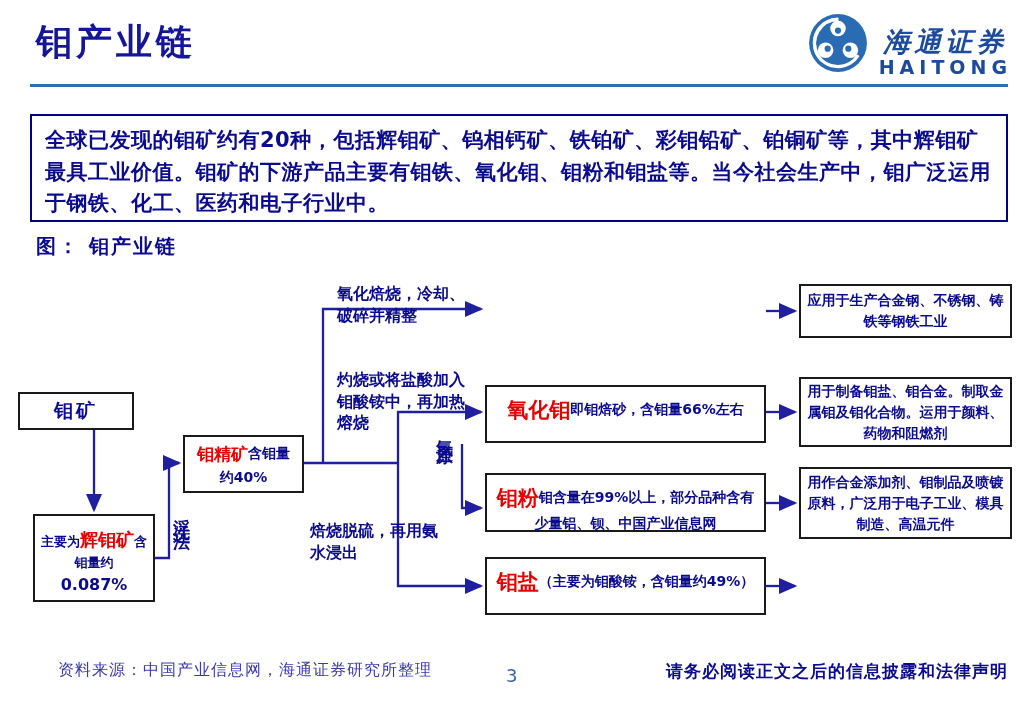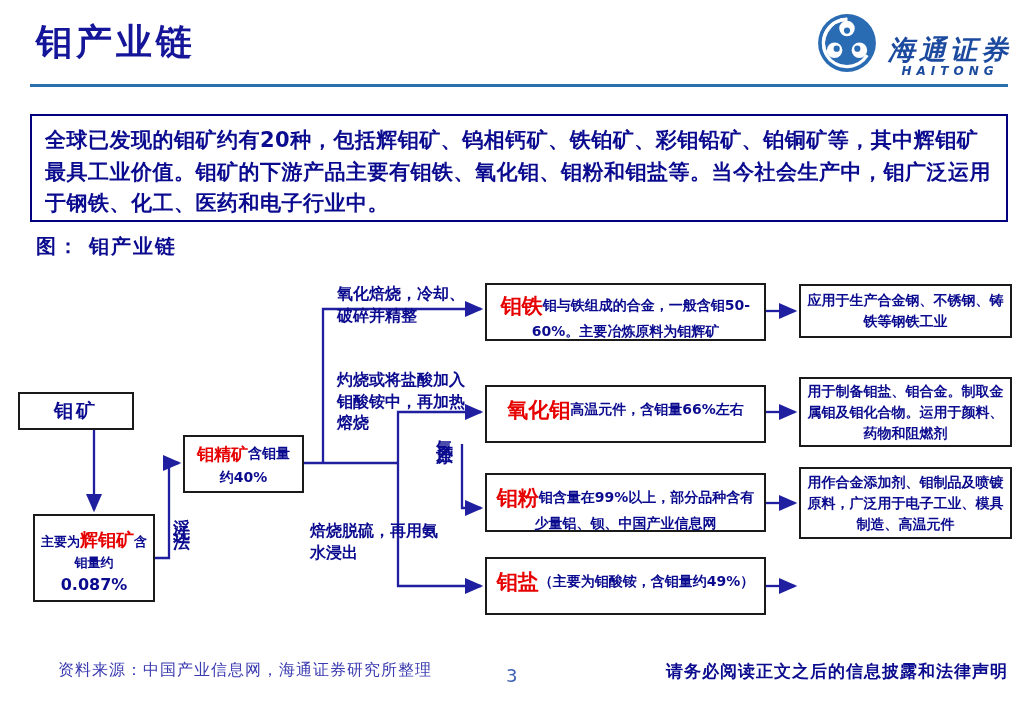--- a/index.html
+++ b/index.html
@@ -7,21 +7,21 @@
         font-family:"DejaVu Sans",sans-serif;overflow:hidden;}
 
   
   .title{position:absolute;left:36px;top:18px;font-size:36px;font-weight:bold;
          color:#15159a;letter-spacing:4px;}
   .header-rule{position:absolute;left:30px;top:84px;width:978px;height:3px;
          background:#2c6fad;}
   .logo{position:absolute;right:24px;top:12px;display:flex;align-items:flex-end;gap:10px;}
   .logo-text{text-align:center;line-height:1.1;}
   .logo-cn{font-size:27px;font-weight:bold;color:#1b4a9e;letter-spacing:4px;font-style:italic;}
-  .logo-en{font-size:12px;font-weight:bold;color:#1b4a9e;letter-spacing:5px;font-style:italic;}
+  .logo-en{font-size:19px;font-weight:bold;color:#1b4a9e;letter-spacing:5px;}
 
   
   .intro{position:absolute;left:30px;top:114px;width:948px;height:86px;
          border:2px solid #000080;padding:9px 13px;font-size:21px;font-weight:bold;
          color:#0b0b8f;line-height:1.5;letter-spacing:0.5px;}
 
   .fig-caption{position:absolute;left:36px;top:233px;font-size:20px;font-weight:bold;
          color:#0b0b8f;letter-spacing:2px;}
 
   
@@ -141,25 +141,22 @@
   <div class="box b-conc">
     <span class="red-name-sm">钼精矿</span><span>含钼量约40%</span>
   </div>
 
   <div class="flow-label lbl-roast">氧化焙烧，冷却、破碎并精整</div>
   <div class="flow-label lbl-calc">灼烧或将盐酸加入钼酸铵中，再加热熔烧</div>
   <div class="flow-label lbl-desulf">焙烧脱硫，再用氨水浸出</div>
   <div class="flow-label lbl-vert lbl-flot">浮选法</div>
   <div class="flow-label lbl-vert lbl-hydro">氢还原</div>
 
-  <div class="box b-p b-p0">
-    <span class="red-name">钼铁</span><span>钼与铁组成的合金，一般含钼50-60%。主要冶炼原料为钼辉矿</span>
-  </div>
   <div class="box b-p b-p1">
-    <span class="red-name">氧化钼</span><span>高温元件，含钼量66%左右</span>
+    <span class="red-name">氧化钼</span><span>即钼焙砂，含钼量66%左右</span>
   </div>
   <div class="box b-p b-p2">
     <span class="red-name">钼粉</span><span>钼含量在99%以上，部分品种含有少量铝、钡、中国产业信息网</span>
   </div>
   <div class="box b-p b-p3">
     <span class="red-name">钼盐</span><span>（主要为钼酸铵，含钼量约49%）</span>
   </div>
 
   <div class="box b-a b-a0">
     <span>应用于生产合金钢、不锈钢、铸铁等钢铁工业</span>

